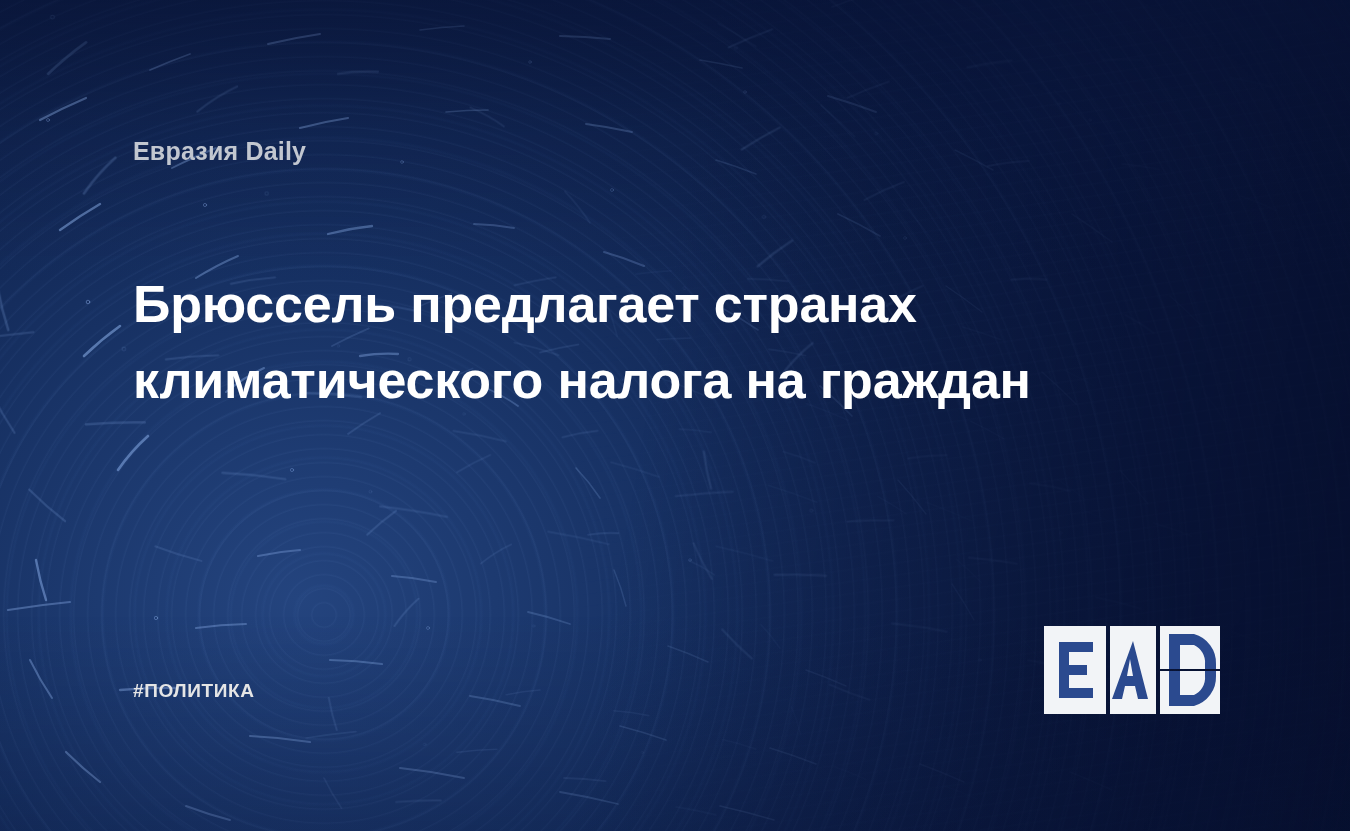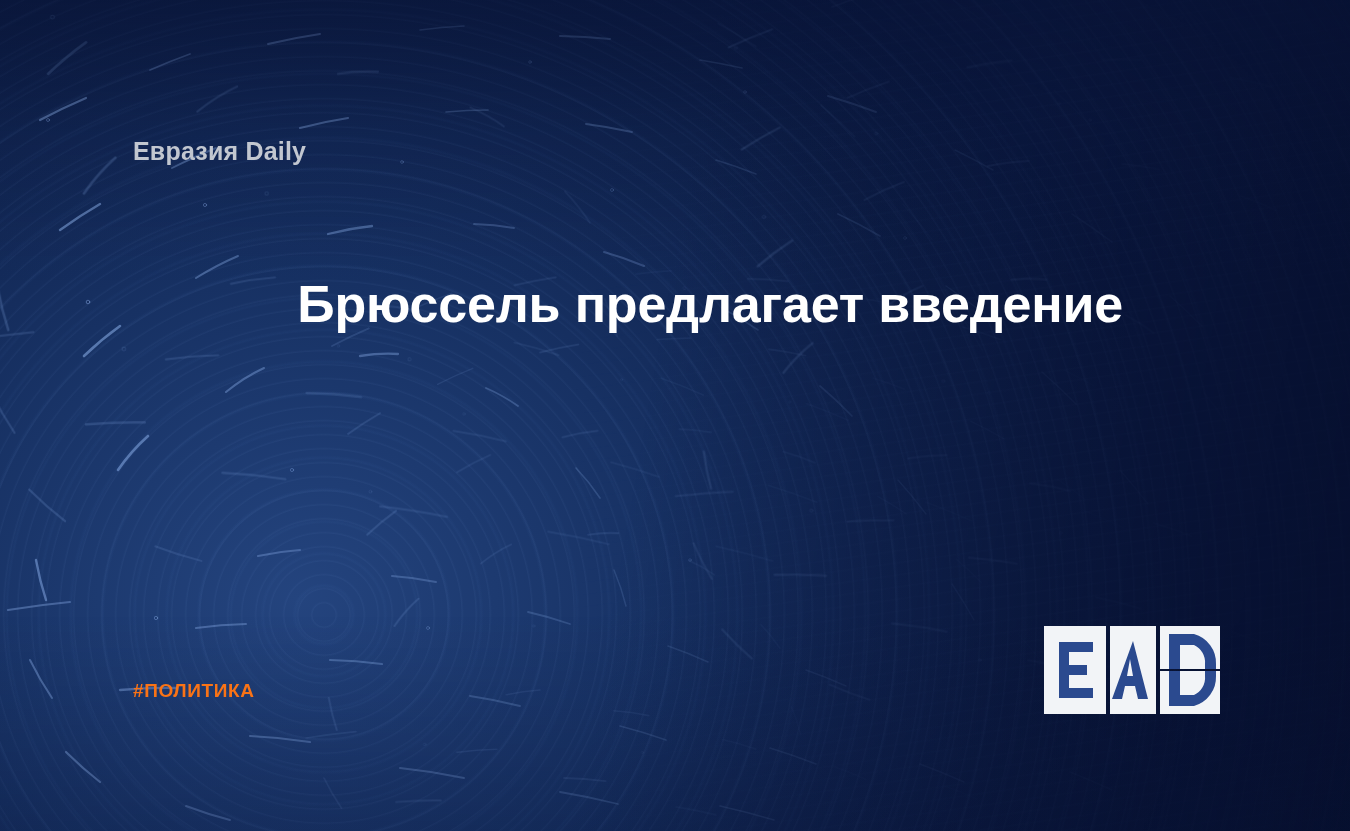--- a/index.html
+++ b/index.html
@@ -10,21 +10,20 @@
     background:#0a1a3e;
     font-family:"Liberation Sans", sans-serif;
   }
 
   #card {
     position:relative;
     width:1350px;
     height:831px;
     overflow:hidden;
     background:#122a5c;
-    text-align:right;
   }
 
   
   .bg-layer { position:absolute; inset:0; }
 
   
   .bg-base {
     background:
       radial-gradient(ellipse 900px 760px at 22% 72%,
           #24447e 0%, #1d3a70 22%, #173163 42%, #122754 62%, #0d1e46 82%, #0a1940 100%),
@@ -105,21 +104,21 @@
     letter-spacing:-0.2px;
   }
   #headline .hl-line { display:block; white-space:nowrap; }
 
   #category {
     position:absolute;
     left:133px; top:680px;
     font-size:19px;
     font-weight:bold;
     letter-spacing:0.6px;
-    color:#f97316;
+    color:#e5e5e5;
     white-space:nowrap;
   }
 
   
   #logo {
     position:absolute;
     left:1044px; top:626px;
     width:176px; height:88px;
   }
   #logo svg { display:block; width:176px; height:88px; }
@@ -241,21 +240,22 @@
 
   <div class="bg-layer bg-rain"></div>
   <div class="bg-layer bg-vignette-right"></div>
   <div class="bg-layer bg-vignette-top"></div>
 
   <div class="content">
 
     <div id="brand">Евразия Daily</div>
 
     <h1 id="headline">
-      <span class="hl-line">Брюссель предлагает введение</span>
+      <span class="hl-line">Брюссель предлагает странах</span>
+      <span class="hl-line">климатического налога на граждан</span>
     </h1>
 
     <div id="category">#ПОЛИТИКА</div>
 
     <div id="logo">
       <svg viewBox="0 0 176 88" aria-hidden="true">
 
         <rect x="0" y="0" width="62" height="88" fill="#f2f4f7"></rect>
         <g fill="#2b4a8f">
           <rect x="15" y="16" width="10" height="56"></rect>

